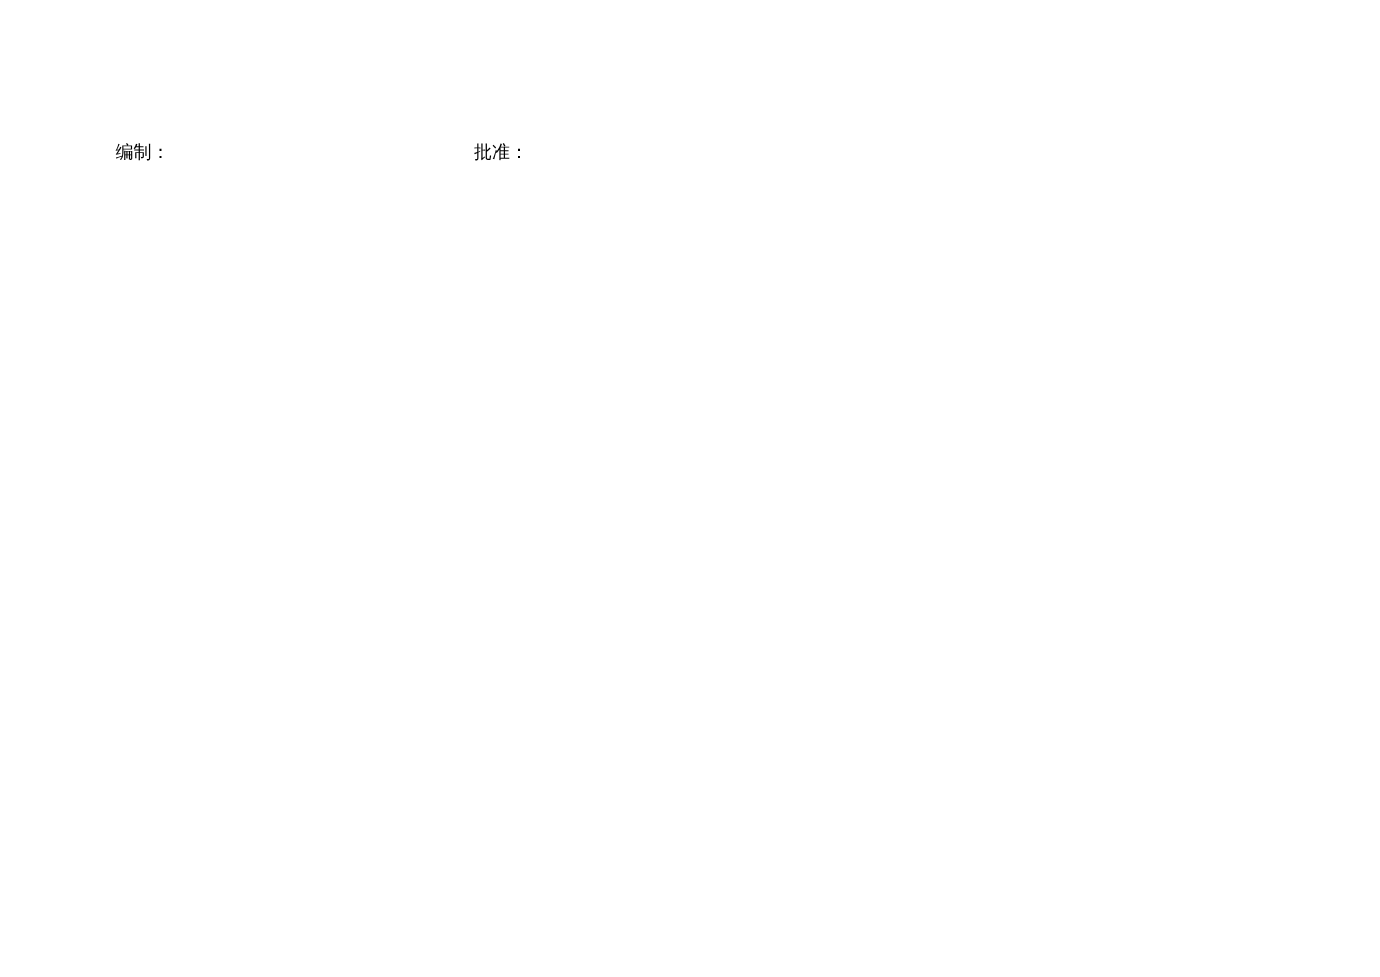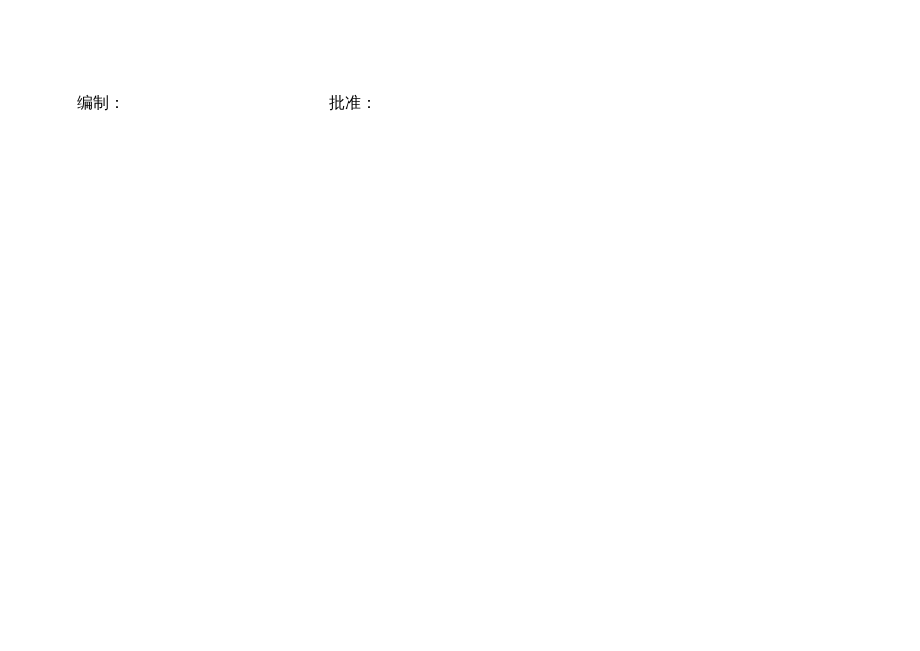--- a/index.html
+++ b/index.html
@@ -32,21 +32,21 @@
       height: 22px;
     }
     .col1 { width: 100px; }
     .col2 { width: 128px; }
     .col3 { width: 130px; }
     .col4 { width: 140px; }
     .col5 { width: 150px; }
     .col6 { width: 117px; }
     .footer-line {
       margin-top: 8px;
-      font-size: 16px;
+      font-size: 12px;
       padding-left: 2px;
     }
     .label-bianzhi { display: inline-block; }
     .label-pizhun { display: inline-block; margin-left: 200px; }
   </style>
 </head>
 <body>
 
 <div class="container">
   <table>

